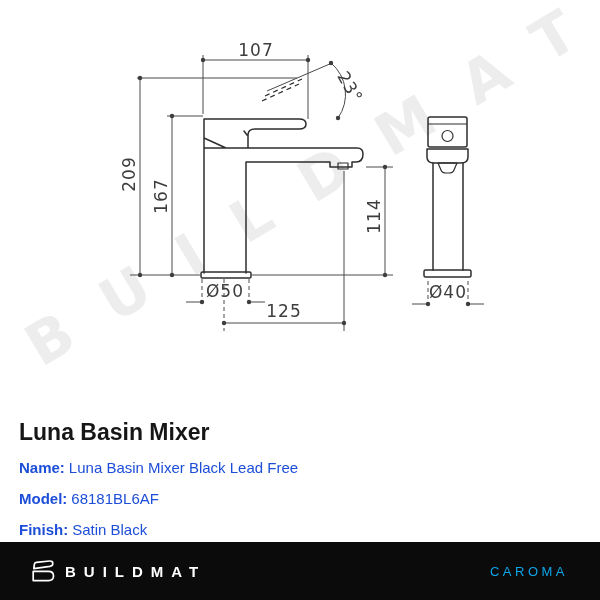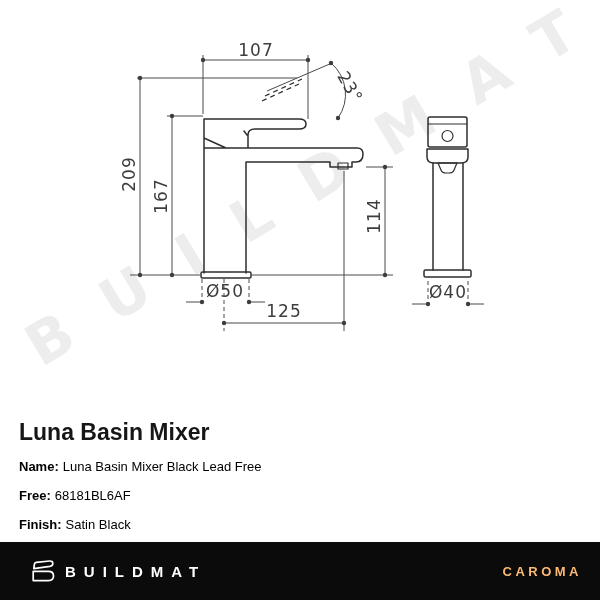--- a/index.html
+++ b/index.html
@@ -16,29 +16,29 @@
   .part-thin{fill:none;stroke:#2e2e2e;stroke-width:1.2;stroke-linejoin:round;}
   .dim{fill:none;stroke:#4a4a4a;stroke-width:1;}
   .dimdash{fill:none;stroke:#4a4a4a;stroke-width:1;stroke-dasharray:4,3;}
   .phantom{fill:none;stroke:#2e2e2e;stroke-width:1.2;stroke-dasharray:5,4;}
   .dot{fill:#3d3d3d;stroke:none;}
   .dimtext{font-family:"DejaVu Sans",sans-serif;font-size:17px;letter-spacing:1px;
     fill:#3d3d3d;text-anchor:middle;}
   
   .info{position:absolute;left:19px;top:419px;z-index:3;color:#161616;}
   .info h1{margin:0 0 13px 0;font-size:23px;font-weight:700;letter-spacing:0;}
-  .info .row{font-size:13px;margin:0 0 14px 0;color:#000000;}
+  .info .row{font-size:15px;margin:0 0 14px 0;color:#1d4ed8;}
   .info .lbl{font-weight:700;margin-right:4px;}
   
   .footer{position:absolute;left:0;bottom:0;width:600px;height:58px;background:#0b0b0b;
     z-index:4;display:flex;align-items:center;}
   .brand-left{display:flex;align-items:center;margin-left:31px;}
   .brand-left .logotext{color:#ffffff;font-weight:700;font-size:15px;letter-spacing:8px;
     margin-left:8px;white-space:nowrap;}
-  .brand-right{margin-left:auto;margin-right:18px;color:#fdba74;font-weight:700;
+  .brand-right{margin-left:auto;margin-right:32px;color:#0ea5e9;font-weight:400;
     font-size:13px;letter-spacing:3.5px;white-space:nowrap;}
 </style>
 </head>
 <body>
 
 <div class="stage">
 
   <div class="watermark">BUILDMAT</div>
 
   <svg class="drawing" width="600" height="410" viewBox="0 0 600 410">
@@ -111,21 +111,21 @@
       <text class="dimtext" x="448" y="298">Ø40</text>
     </g>
   </svg>
 
   <div class="info">
     <h1>Luna Basin Mixer</h1>
     <div class="row">
       <span class="lbl">Name:</span><span>Luna Basin Mixer Black Lead Free</span>
     </div>
     <div class="row">
-      <span class="lbl">Free:</span><span>68181BL6AF</span>
+      <span class="lbl">Model:</span><span>68181BL6AF</span>
     </div>
     <div class="row">
       <span class="lbl">Finish:</span><span>Satin Black</span>
     </div>
   </div>
 
   <div class="footer">
     <div class="brand-left">
       <svg width="26" height="24" viewBox="0 0 26 24">
         <path d="M2.8,9.6 L3.4,5.2 Q3.6,3.6 5.4,3.4 L18.5,2 Q21.8,1.8 21.8,4.4 Q21.8,6.9 18.8,7.4 L2.8,9.6 Z" fill="none" stroke="#ffffff" stroke-width="1.7" stroke-linejoin="round"></path>

